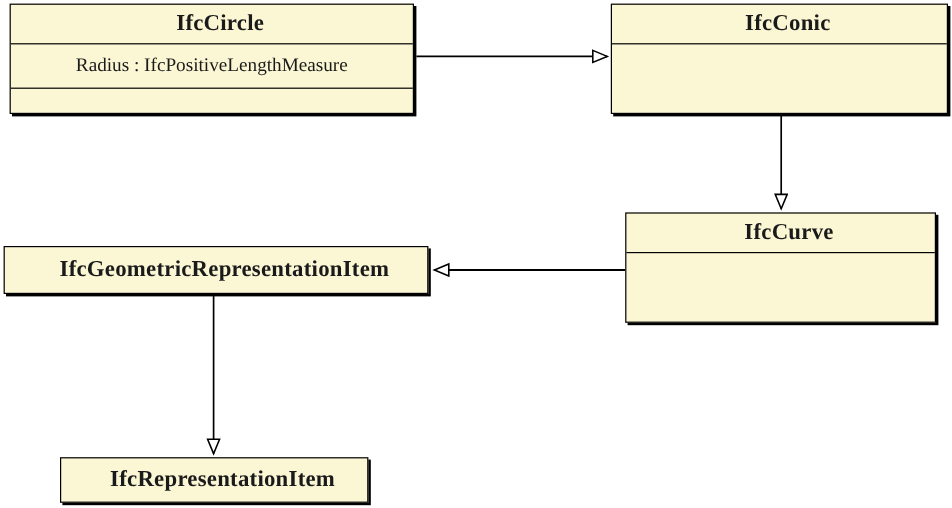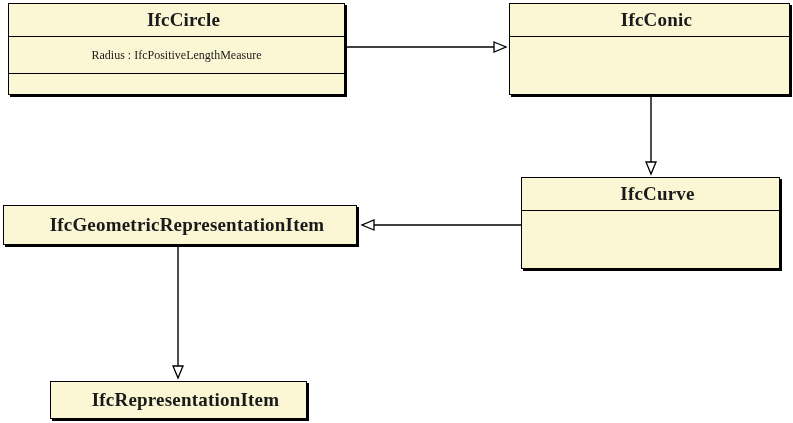--- a/index.html
+++ b/index.html
@@ -35,21 +35,21 @@
     letter-spacing: 0.2px;
     white-space: nowrap;
     margin-left: 14px;
   }
   .c-attr {
     height: 37px;
     border-top: 1px solid var(--box-border);
     display: flex;
     align-items: center;
     justify-content: center;
-    font-size: 12px;
+    font-size: 16px;
     white-space: nowrap;
   }
   .c-empty {
     height: 21px;
     border-top: 1px solid var(--box-border);
   }
   .single .c-title { height: 100%; }
   .arrow-layer {
     position: absolute;
     left: 0; top: 0;

